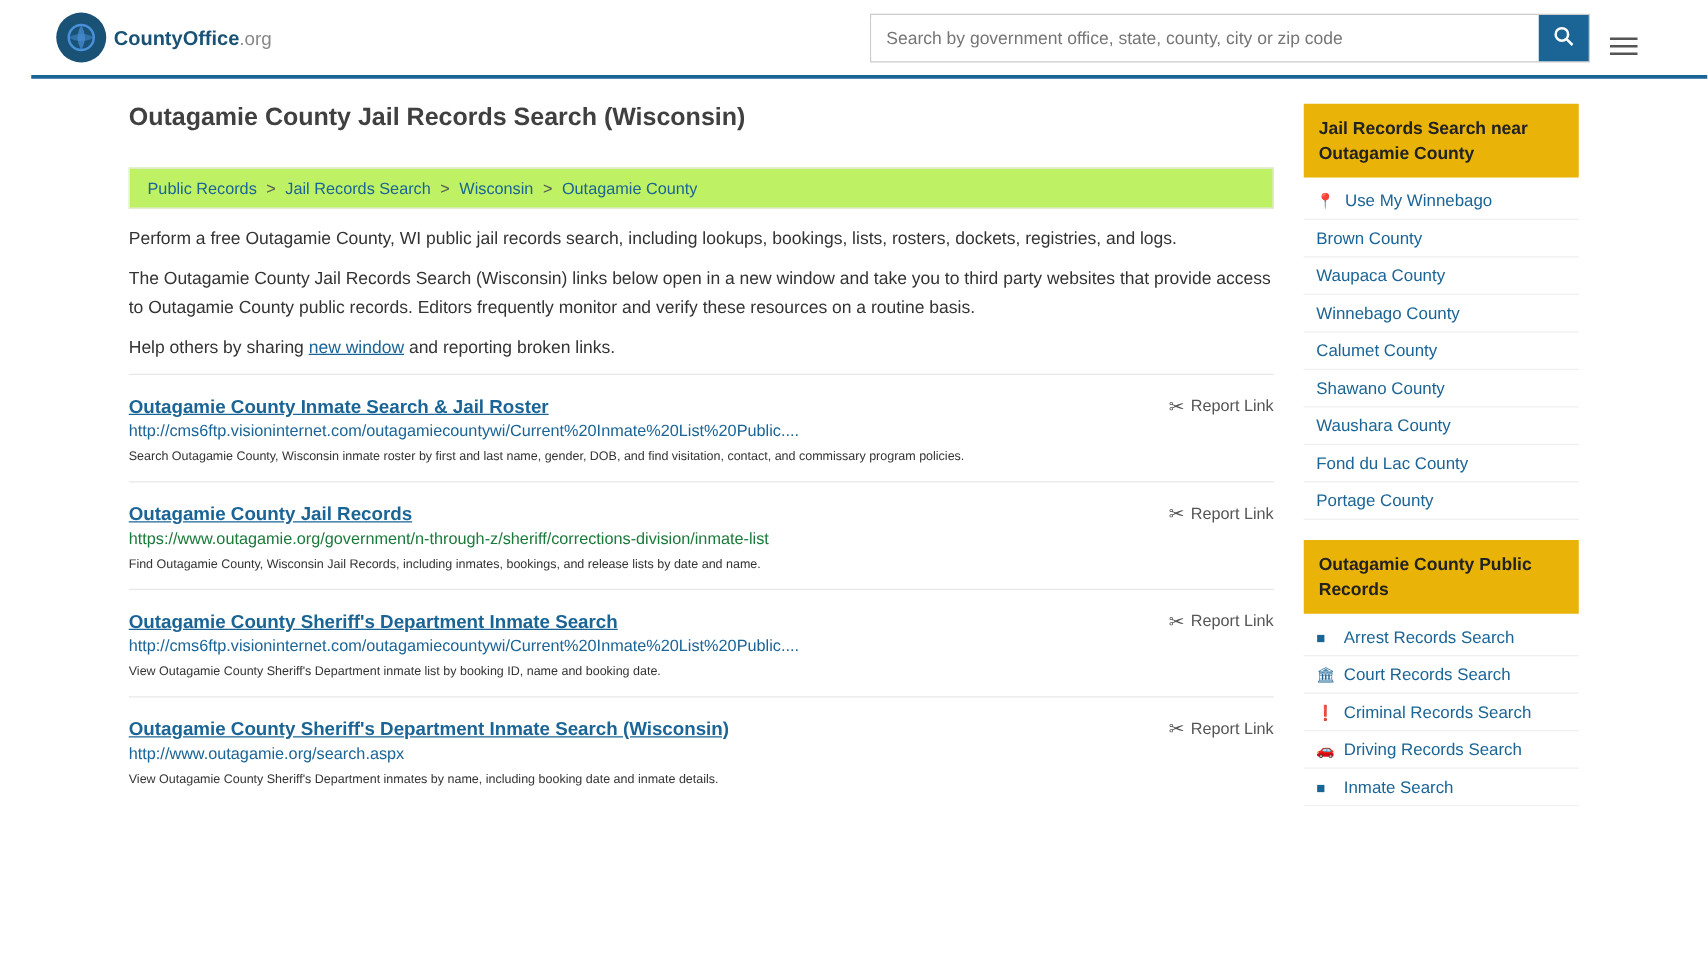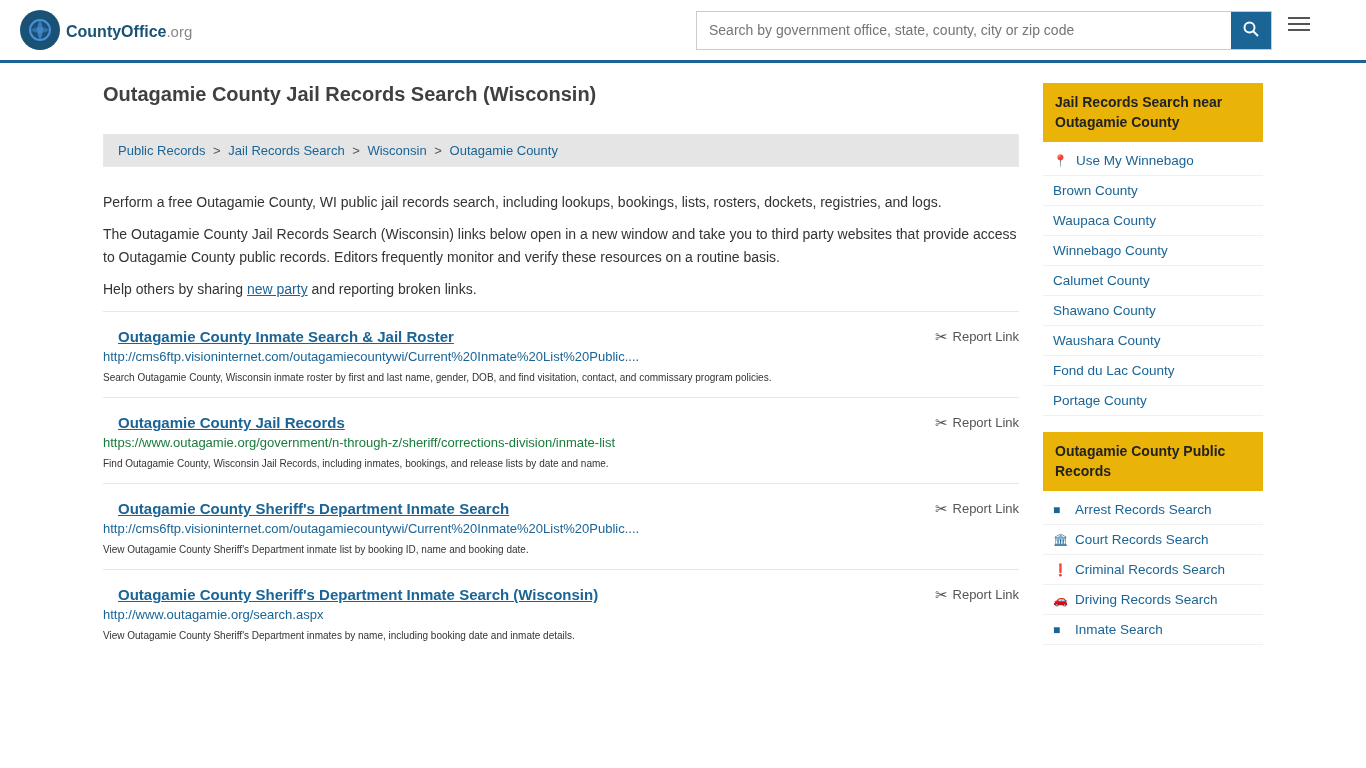--- a/index.html
+++ b/index.html
@@ -6,40 +6,41 @@
     body { font-family: Arial, sans-serif; font-size: 14px; color: #333; background: #fff; }
 
     
     #header {
       background: #fff;
       border-bottom: 3px solid #1a6496;
       padding: 10px 20px;
       display: flex;
       align-items: center;
       justify-content: space-between;
+      margin-left: 25px;
     }
     #logo-area {
       display: flex;
       align-items: center;
       gap: 6px;
     }
     #logo-circle {
       width: 40px; height: 40px;
       background: #1a5276;
       border-radius: 50%;
       display: flex; align-items: center; justify-content: center;
       color: #fff; font-size: 18px; font-weight: bold;
       flex-shrink: 0;
     }
     #logo-text {
       font-size: 20px; font-weight: bold; color: #1a5276;
     }
     #logo-text span { color: #666; font-weight: normal; font-size: 16px; }
     #search-area {
-      display: flex; align-items: flex-start;
+      display: flex; align-items: flex-end;
       flex: 1; max-width: 620px; margin: 0 30px;
     }
     #search-input-wrapper {
       flex: 1; border: 1px solid #ccc; display: flex; align-items: center;
     }
     #search-box {
       flex: 1; padding: 8px 12px; border: none; outline: none; font-size: 14px; color: #555;
     }
     #search-btn {
       background: #1a6496; border: none; padding: 9px 12px; cursor: pointer; color: #fff;
@@ -61,41 +62,41 @@
     #content-area { flex: 1; min-width: 0; }
     #sidebar { width: 220px; flex-shrink: 0; }
 
     
     #page-title {
       font-size: 20px; font-weight: bold; color: #404040; margin-bottom: 28px;
     }
 
     
     #breadcrumb {
-      background: #e5e5e5;
+      background: #bef264;
       padding: 8px 14px;
       font-size: 13px;
       color: #555;
-      margin-bottom: 24px;
+      margin-bottom: 12px;
       border: 1px solid #e8e8e8;
     }
     #breadcrumb a { color: #1a6496; text-decoration: none; }
     #breadcrumb span { color: #555; margin: 0 4px; }
 
     
     .desc-para { font-size: 14px; color: #333; line-height: 1.6; margin-bottom: 10px; }
     .desc-para a { color: #1a6496; }
 
     
     .result-item {
       border-top: 1px solid #e8e8e8;
       padding: 16px 0 12px 0;
     }
     .result-title-row {
-      display: flex; align-items: center; justify-content: space-between; margin-left: 15px;
+      display: flex; align-items: flex-end; justify-content: space-between;
     }
     .result-title {
       font-size: 15px; font-weight: bold; color: #1a6496; text-decoration: underline; cursor: pointer;
     }
     .report-link-btn {
       display: flex; align-items: center; gap: 5px;
       color: #555; font-size: 13px; cursor: pointer; white-space: nowrap;
       flex-shrink: 0; margin-left: 12px;
       background: none; border: none;
     }
@@ -182,21 +183,21 @@
       <a href="#">Jail Records Search</a>
       <span> &gt; </span>
       <a href="#">Wisconsin</a>
       <span> &gt; </span>
       <a href="#">Outagamie County</a>
     </div>
 
     <p class="desc-para">Perform a free Outagamie County, WI public jail records search, including lookups, bookings, lists, rosters, dockets, registries, and logs.</p>
     <p class="desc-para">The Outagamie County Jail Records Search (Wisconsin) links below open in a new window and take you to third party websites that provide access to Outagamie County public records. Editors frequently monitor and verify these resources on a routine basis.</p>
     <p class="desc-para">
-      <span>Help others by sharing </span><a href="#">new party</a><span> and reporting broken links.</span>
+      <span>Help others by sharing </span><a href="#">new window</a><span> and reporting broken links.</span>
     </p>
 
     <div id="results-list">
         <div class="result-item">
       <div class="result-title-row">
         <a class="result-title" href="#">Outagamie County Inmate Search &amp; Jail Roster</a>
         <button class="report-link-btn">
           <span class="scissors-icon">✂</span>
           <span>Report Link</span>
         </button>

